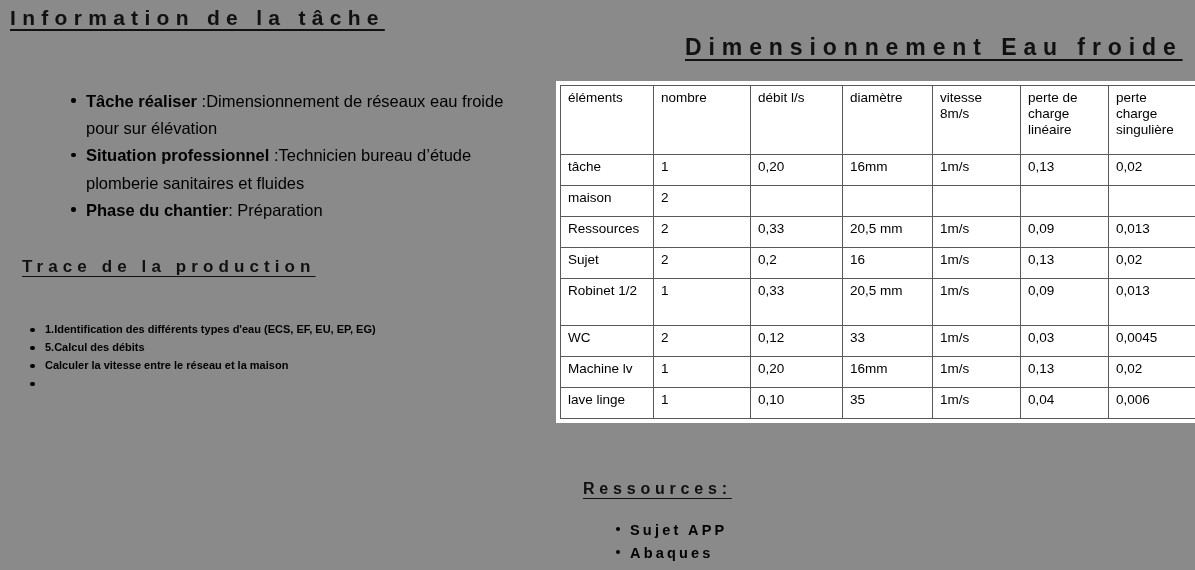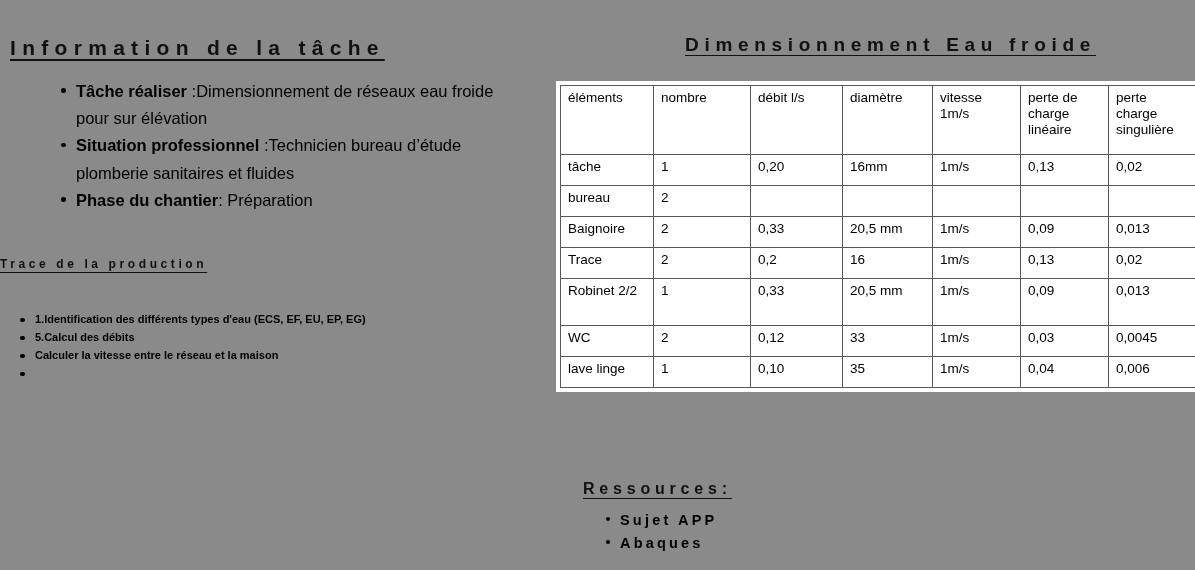--- a/index.html
+++ b/index.html
@@ -30,45 +30,44 @@
     text-decoration: underline;
     text-underline-offset: 4px;
     white-space: nowrap;
     color: #111;
   }
 
   #h-info {
     left: 10px;
     top: 6px;
     font-size: 21px;
-    margin-top: 30px;
   }
 
   #h-trace {
-    left: 0;
+    left: 22px;
     top: 257px;
-    font-size: 12px;
+    font-size: 17px;
   }
 
   #h-dim {
     left: 685px;
     top: 34px;
-    font-size: 19px;
+    font-size: 23px;
   }
 
   #h-res {
     left: 583px;
     top: 480px;
     font-size: 16px;
   }
 
   
   ul.plain {
     list-style: none;
-    margin: 6px;
+    margin: 16px;
     padding: 0;
     position: absolute;
   }
   ul.plain > li {
     position: relative;
     padding-left: 17px;
   }
   ul.plain > li::before {
     content: "";
     position: absolute;
@@ -205,85 +204,94 @@
         <col class="c4">
           <col class="c5">
           <col class="c6">
       </colgroup>
       <tbody>
         <tr class="head">
           <td>éléments</td>
           <td>nombre</td>
           <td>débit l/s</td>
           <td>diamètre</td>
-          <td>vitesse 1m/s</td>
+          <td>vitesse 8m/s</td>
           <td>perte de charge linéaire</td>
           <td>perte charge singulière</td>
         </tr>
 
         <tr class="body">
           <td>tâche</td>
           <td>1</td>
           <td>0,20</td>
           <td>16mm</td>
           <td>1m/s</td>
           <td>0,13</td>
           <td>0,02</td>
         </tr>
 
         <tr class="body">
-          <td>bureau</td>
+          <td>maison</td>
           <td>2</td>
           <td></td>
           <td></td>
           <td></td>
           <td></td>
           <td></td>
         </tr>
 
         <tr class="body">
-          <td>Baignoire</td>
+          <td>Ressources</td>
           <td>2</td>
           <td>0,33</td>
           <td>20,5 mm</td>
           <td>1m/s</td>
           <td>0,09</td>
           <td>0,013</td>
         </tr>
 
         <tr class="body">
-          <td>Trace</td>
+          <td>Sujet</td>
           <td>2</td>
           <td>0,2</td>
           <td>16</td>
           <td>1m/s</td>
           <td>0,13</td>
           <td>0,02</td>
         </tr>
 
         <tr class="tall">
-          <td>Robinet 2/2</td>
+          <td>Robinet 1/2</td>
           <td>1</td>
           <td>0,33</td>
           <td> 20,5 mm</td>
           <td>1m/s</td>
           <td>0,09</td>
           <td>0,013</td>
         </tr>
 
         <tr class="body">
           <td>WC</td>
           <td>2</td>
           <td>0,12</td>
           <td>33</td>
           <td>1m/s</td>
           <td>0,03</td>
           <td>0,0045</td>
         </tr>
 
+        <tr class="body">
+          <td>Machine lv</td>
+          <td>1</td>
+          <td>0,20</td>
+          <td>16mm</td>
+          <td>1m/s</td>
+          <td>0,13</td>
+          <td>0,02</td>
+        </tr>
 
         <tr class="body">
           <td>lave linge</td>
           <td>1</td>
           <td>0,10</td>
           <td>35</td>
           <td>1m/s</td>
           <td>0,04</td>
           <td>0,006</td>
         </tr>

